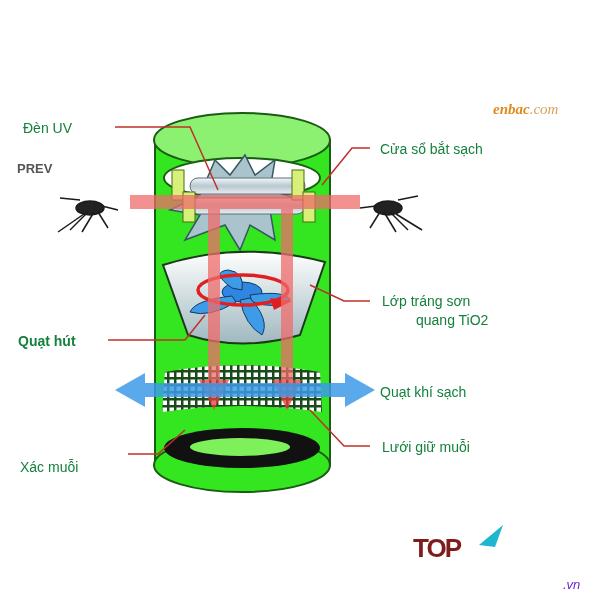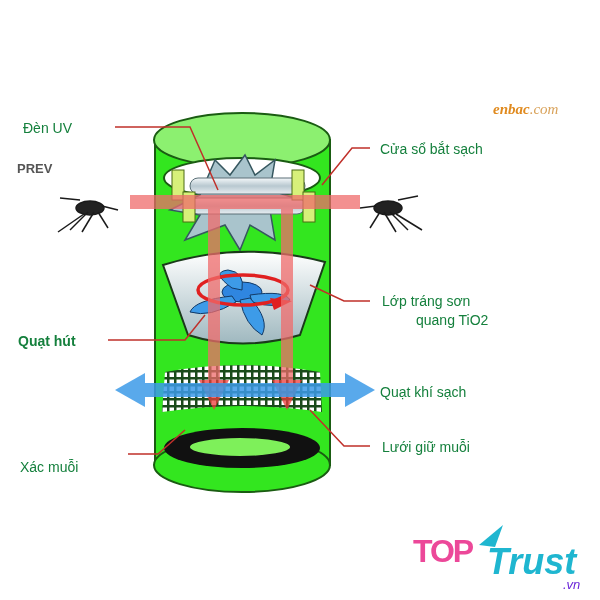--- a/index.html
+++ b/index.html
@@ -3,21 +3,21 @@
 <meta charset="utf-8">
 <style>
   html, body { margin:0; padding:0; background:#ffffff; }
   body { width:600px; height:600px; position:relative; overflow:hidden; font-family:"Liberation Sans", sans-serif; }
   .label { position:absolute; color:#15803d; font-size:14px; line-height:26px; white-space:nowrap; }
   .prev { position:absolute; left:17px; top:161px; font-size:13px; font-weight:bold; color:#555; font-family:"Liberation Sans", sans-serif; }
   .watermark { position:absolute; left:493px; top:101px; font-size:15px; font-family:"Liberation Serif", serif; font-style:italic; }
   .wm-a { color:#e08a1e; font-weight:bold; }
   .wm-b { color:#d9a25a; }
   .logo { position:absolute; left:413px; top:525px; width:180px; height:70px; }
-  .logo-top { position:absolute; left:0; top:8px; font-size:32px; font-weight:bold; color:#ec4899; letter-spacing:-2px; font-family:"Liberation Sans", sans-serif; }
+  .logo-top { position:absolute; left:0; top:8px; font-size:26px; font-weight:bold; color:#7f1d1d; letter-spacing:-2px; font-family:"Liberation Sans", sans-serif; }
   .logo-trust { position:absolute; left:74px; top:16px; font-size:36px; font-weight:bold; font-style:italic; color:#1fb6d0; font-family:"Liberation Sans", sans-serif; }
   .logo-vn { position:absolute; left:150px; top:52px; font-size:13px; font-style:italic; color:#6d28d9; font-family:"Liberation Sans", sans-serif; }
   svg.diagram { position:absolute; left:0; top:0; }
 </style>
 </head>
 <body>
 
 <svg class="diagram" width="600" height="600" viewBox="0 0 600 600">
   <defs>
     <pattern id="mesh" width="7" height="7" patternUnits="userSpaceOnUse">
@@ -130,15 +130,14 @@
 <div class="label" style="left:18px;top:328px;font-weight:bold;">Quạt hút</div>
 <div class="label" style="left:380px;top:379px;">Quạt khí sạch</div>
 <div class="label" style="left:20px;top:442px;margin-top:12px;">Xác muỗi</div>
 <div class="label" style="left:382px;top:434px;text-align:center;">Lưới giữ muỗi</div>
 
 <div class="logo">
   <span class="logo-top">TOP</span>
   <svg style="position:absolute;left:66px;top:0;" width="26" height="22">
     <polygon points="0,20 24,0 16,22" fill="#1fb6d0"></polygon>
   </svg>
-  <span class="logo-trust">Trust</span>
   <span class="logo-vn">.vn</span>
 </div>
 
 </body></html>

